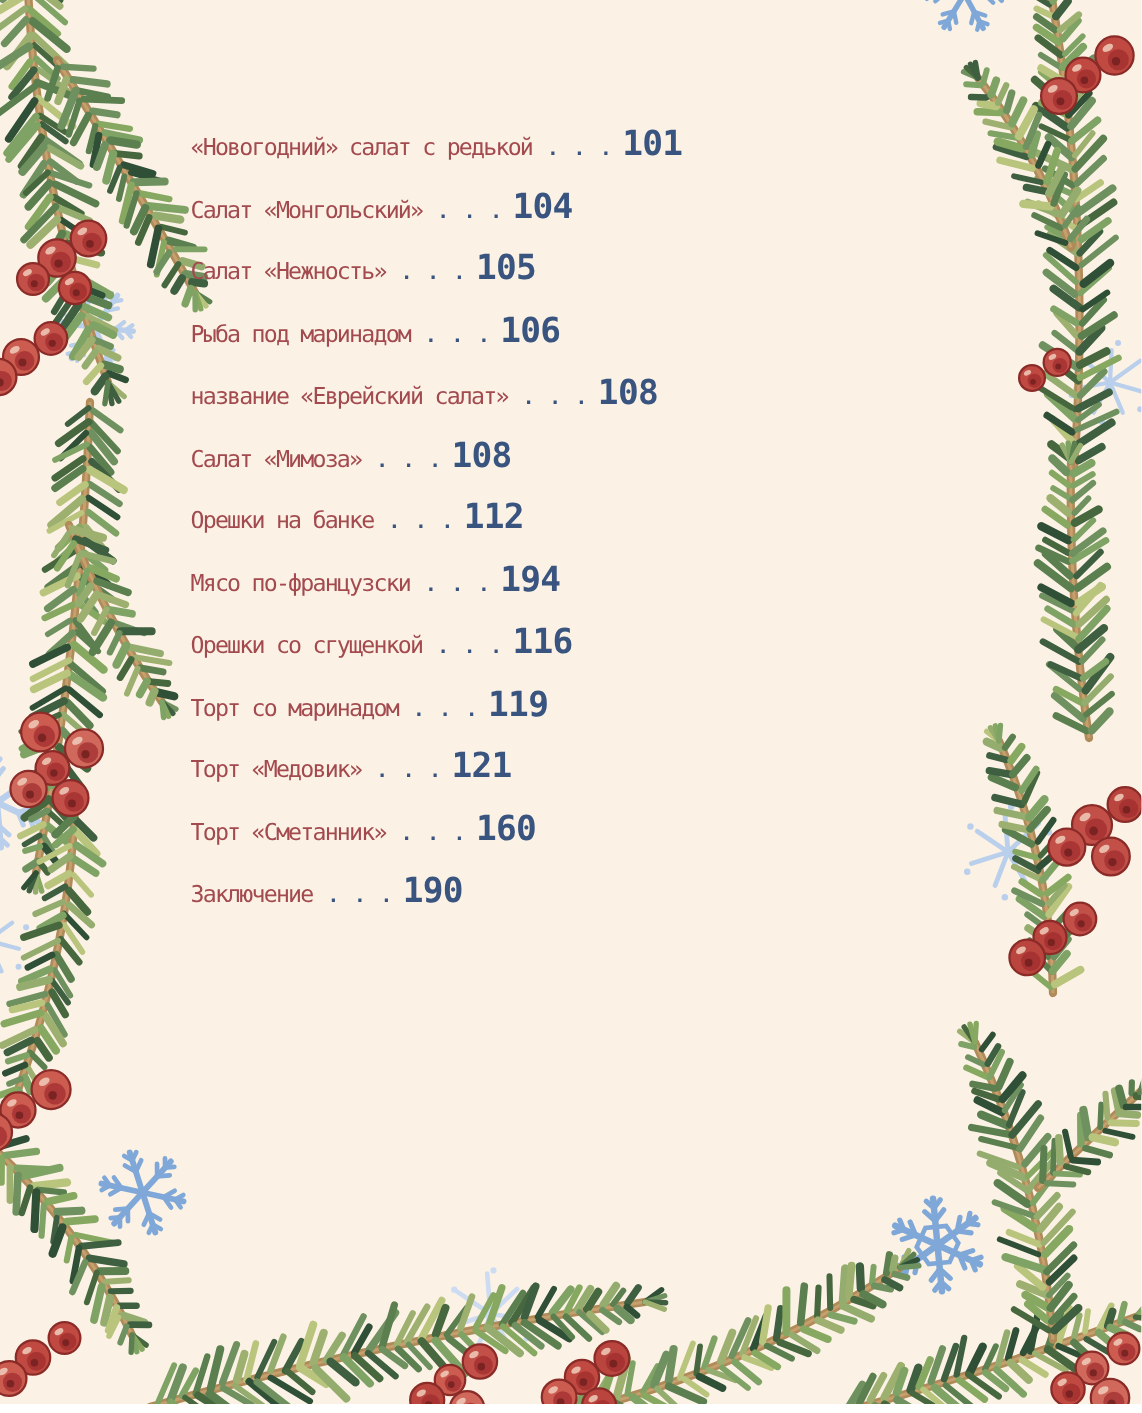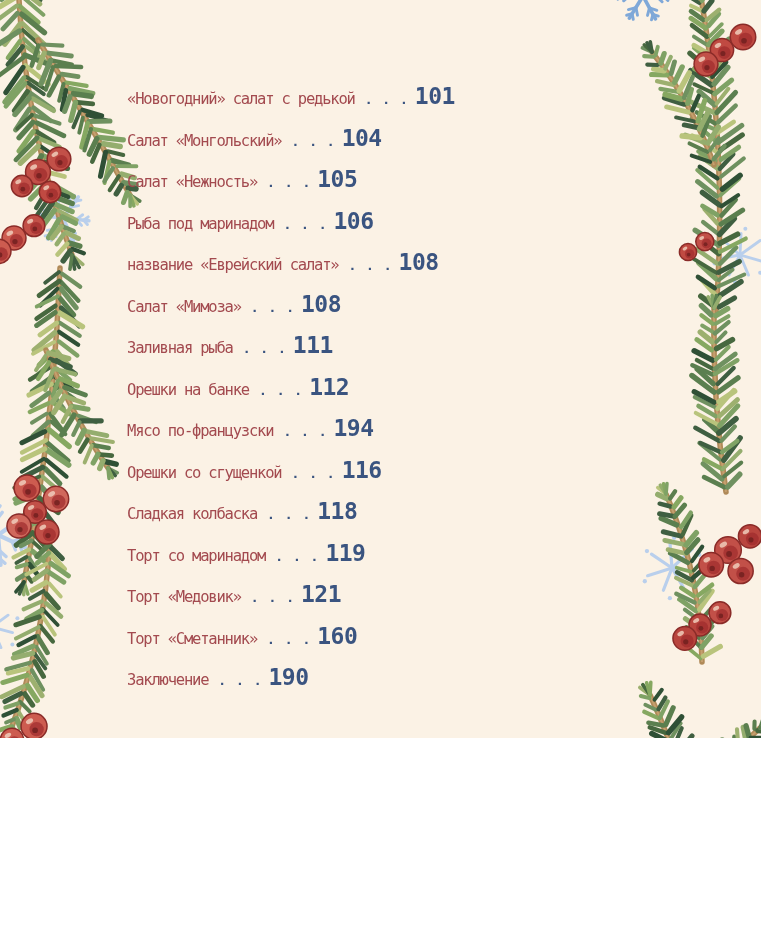--- a/index.html
+++ b/index.html
@@ -1,17 +1,17 @@
 <!DOCTYPE html>
 <html><head>
 <meta charset="utf-8">
 <style>
   html,body { margin:0; padding:0; background:#ffffff; }
   .page {
-    position:relative; width:761px; height:738px; overflow:hidden;
+    position:relative; width:761px; height:942px; overflow:hidden;
     font-family:"DejaVu Sans Mono","Liberation Mono",monospace;
     background:#fbf2e5;
   }
   .decor { position:absolute; left:0; top:0; z-index:1; }
   .toc { position:absolute; left:127px; top:88px; z-index:2; list-style:none; margin:0; padding:0; }
   .toc-entry { white-space:nowrap; line-height:17px; margin-bottom:21.5px; }
   .toc-entry:last-child { margin-bottom:0; }
   .toc-line2 { margin-top:9px; }
   .toc-title {
     color:var(--title-color,#a34a4f); font-size:15.5px; letter-spacing:-1.2px;
@@ -1289,33 +1289,27 @@
     <li class="toc-entry">
       <span class="toc-title">Рыба под маринадом</span><span class="toc-leader">. . .</span><span class="toc-page">106</span>
     </li>
     <li class="toc-entry">
       <div class="toc-line2"><span class="toc-title">название «Еврейский салат»</span><span class="toc-leader">. . .</span><span class="toc-page">108</span></div>
     </li>
     <li class="toc-entry">
       <span class="toc-title">Салат «Мимоза»</span><span class="toc-leader">. . .</span><span class="toc-page">108</span>
     </li>
     <li class="toc-entry">
-      <span class="toc-title">Заливная рыба</span><span class="toc-leader">. . .</span><span class="toc-page">111</span>
-    </li>
-    <li class="toc-entry">
       <span class="toc-title">Орешки на банке</span><span class="toc-leader">. . .</span><span class="toc-page">112</span>
     </li>
     <li class="toc-entry">
       <span class="toc-title">Мясо по-французски</span><span class="toc-leader">. . .</span><span class="toc-page">194</span>
     </li>
     <li class="toc-entry">
       <span class="toc-title">Орешки со сгущенкой</span><span class="toc-leader">. . .</span><span class="toc-page">116</span>
-    </li>
-    <li class="toc-entry">
-      <span class="toc-title">Сладкая колбаска</span><span class="toc-leader">. . .</span><span class="toc-page">118</span>
     </li>
     <li class="toc-entry">
       <span class="toc-title">Торт со маринадом</span><span class="toc-leader">. . .</span><span class="toc-page">119</span>
     </li>
     <li class="toc-entry">
       <span class="toc-title">Торт «Медовик»</span><span class="toc-leader">. . .</span><span class="toc-page">121</span>
     </li>
     <li class="toc-entry">
       <span class="toc-title">Торт «Сметанник»</span><span class="toc-leader">. . .</span><span class="toc-page">160</span>
     </li>

